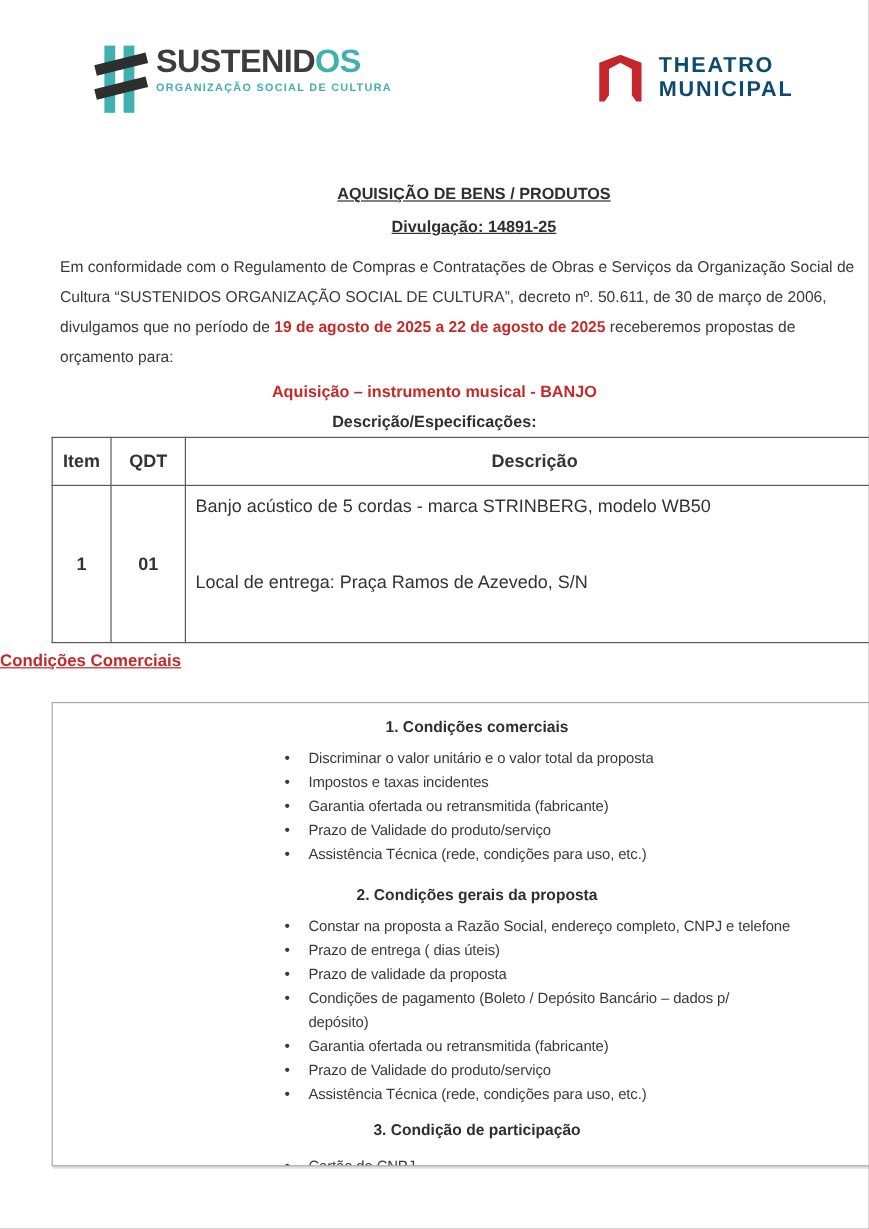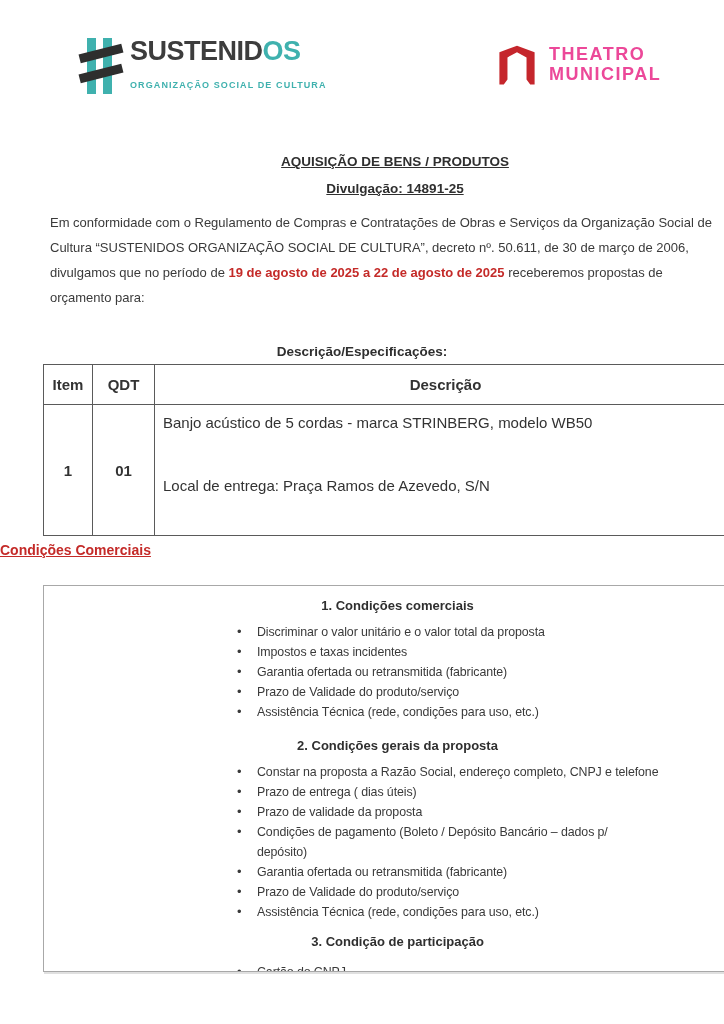--- a/index.html
+++ b/index.html
@@ -11,24 +11,24 @@
   .logo-sustenidos{position:absolute;left:80px;top:36px;display:flex;align-items:flex-start;}
   .hash-icon{position:relative;width:42px;height:60px;margin-right:8px;}
   .hash-icon .vbar{position:absolute;width:9px;height:56px;top:2px;background:#3fb1ae;}
   .hash-icon .vbar.v1{left:7px;}
   .hash-icon .vbar.v2{left:23px;}
   .hash-icon .dbar{position:absolute;left:-1px;width:44px;height:9px;background:#2e2e2e;transform:rotate(-14deg);}
   .hash-icon .dbar.d1{top:13px;}
   .hash-icon .dbar.d2{top:33px;}
   .sustenidos-text .brand{font-size:27px;font-weight:bold;letter-spacing:-0.5px;line-height:30px;color:#3d3d3d;}
   .sustenidos-text .brand .teal{color:#3fb1ae;}
-  .sustenidos-text .tagline{font-size:9px;font-weight:bold;color:#3fb1ae;letter-spacing:1.1px;margin-top:14px;}
+  .sustenidos-text .tagline{font-size:9px;font-weight:bold;color:#3fb1ae;letter-spacing:1.1px;margin-top:2px;}
   .logo-theatro{position:absolute;left:495px;top:42px;display:flex;align-items:center;}
   .arch-icon{width:44px;height:44px;margin-right:10px;}
-  .theatro-text{font-size:18px;font-weight:bold;color:#ec4899;letter-spacing:1.5px;line-height:20px;}
+  .theatro-text{font-size:18px;font-weight:bold;color:#0c4a6e;letter-spacing:1.5px;line-height:20px;}
   
   .title-block{position:absolute;top:148px;left:0;width:724px;text-align:center;padding-left:33px;}
   .title-block .t{font-size:13.5px;font-weight:bold;color:#2f2f2f;text-decoration:underline;line-height:27px;}
   .intro{position:absolute;left:50px;top:210px;width:640px;font-size:13px;line-height:25px;color:#3a3a3a;}
   .intro .line{white-space:nowrap;}
   .intro .hl{font-weight:bold;}
   .acq-heading{position:absolute;top:319px;left:0;width:724px;text-align:center;font-size:13.5px;font-weight:bold;}
   .acq-sub{position:absolute;top:344px;left:0;width:724px;text-align:center;font-size:13.5px;font-weight:bold;color:#2f2f2f;}
   
   .spec-table{position:absolute;left:43px;top:364px;width:694px;border-collapse:collapse;font-size:15px;color:#333;}
@@ -86,20 +86,21 @@
     <div class="t">Divulgação: 14891-25</div>
   </div>
 
   <div class="intro">
     <div class="line">Em conformidade com o Regulamento de Compras e Contratações de Obras e Serviços da Organização Social de</div>
     <div class="line">Cultura “SUSTENIDOS ORGANIZAÇÃO SOCIAL DE CULTURA”, decreto nº. 50.611, de 30 de março de 2006,</div>
     <div class="line"><span>divulgamos que no período de </span><span class="hl red">19 de agosto de 2025 a 22 de agosto de 2025</span><span> receberemos propostas de</span></div>
     <div class="line">orçamento para:</div>
   </div>
 
+  <div class="acq-heading red">Aquisição – instrumento musical - BANJO</div>
   <div class="acq-sub">Descrição/Especificações:</div>
 
   <table class="spec-table">
     <thead>
       <tr>
         <th class="col-item">Item</th>
         <th class="col-qdt">QDT</th>
         <th>Descrição</th>
       </tr>
     </thead>

